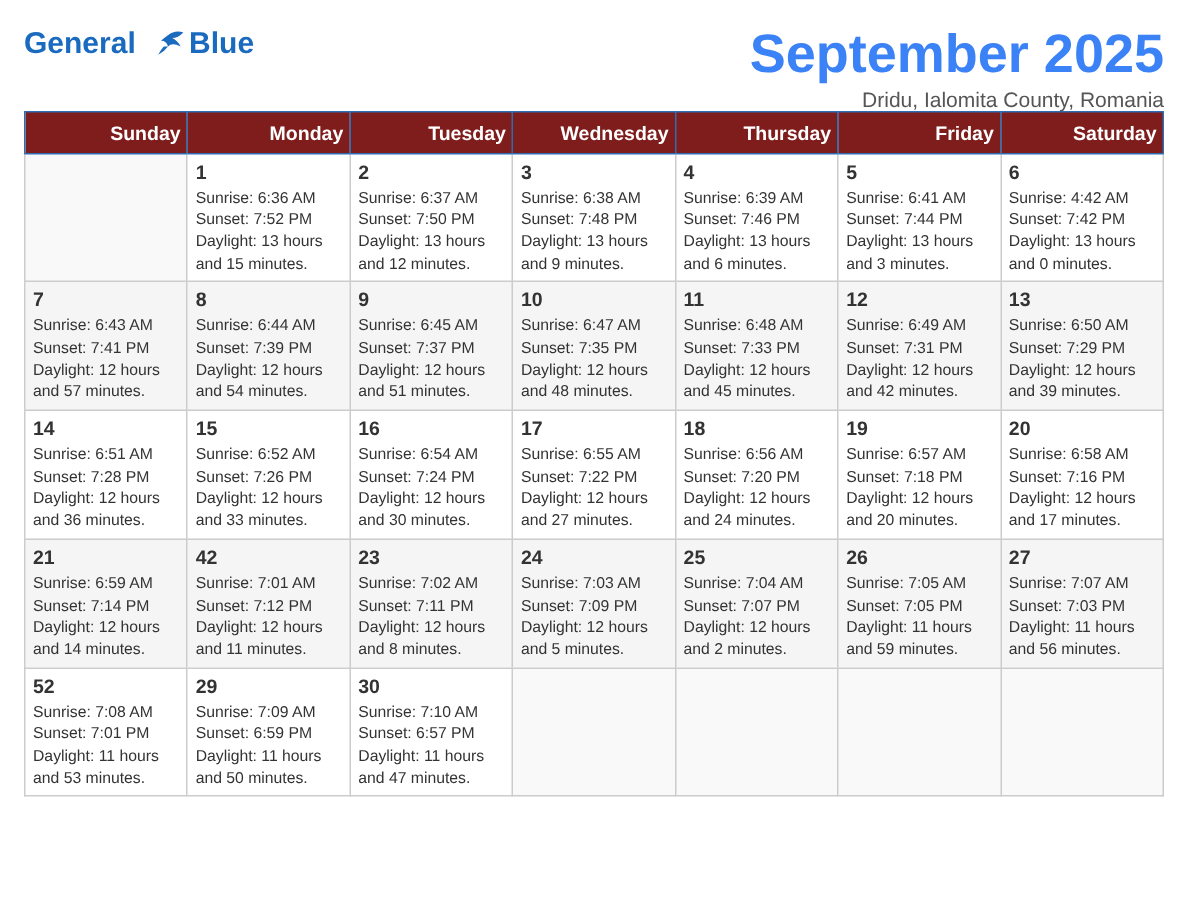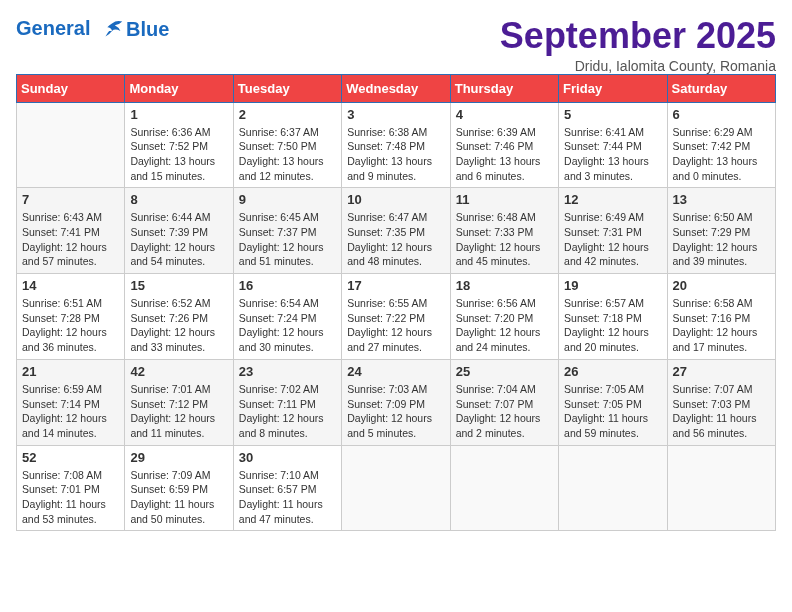--- a/index.html
+++ b/index.html
@@ -24,37 +24,37 @@
       width: 28px;
       height: 28px;
       margin-left: 2px;
     }
     .title-block {
       text-align: right;
     }
     .month-title {
       font-size: 36px;
       font-weight: bold;
-      color: #4c1d95;
+      color: #3b82f6;
       line-height: 1.1;
     }
     .location {
       font-size: 14px;
       color: #555;
       margin-top: 2px;
     }
     table {
       width: 100%;
       border-collapse: collapse;
       font-size: 11px;
     }
     th {
-      background-color: #ef4444;
+      background-color: #7f1d1d;
       color: #fff;
-      text-align: left;
+      text-align: right;
       padding: 6px 4px;
       font-size: 13px;
       font-weight: bold;
       border: 1px solid #2e6db4;
     }
     td {
       border: 1px solid #ccc;
       vertical-align: top;
       padding: 4px 5px;
       width: 108px;
@@ -151,21 +151,21 @@
         </td>
         <td>
           <div class="day-number">5</div>
           <div class="day-info" style="white-space: pre-line;">Sunrise: 6:41 AM
 Sunset: 7:44 PM
 Daylight: 13 hours
 and 3 minutes.</div>
         </td>
         <td>
           <div class="day-number">6</div>
-          <div class="day-info" style="white-space: pre-line;">Sunrise: 6:29 AM
+          <div class="day-info" style="white-space: pre-line;">Sunrise: 4:42 AM
 Sunset: 7:42 PM
 Daylight: 13 hours
 and 0 minutes.</div>
         </td>
       </tr>
       <tr>
         <td>
           <div class="day-number">7</div>
           <div class="day-info" style="white-space: pre-line;">Sunrise: 6:43 AM
 Sunset: 7:41 PM

